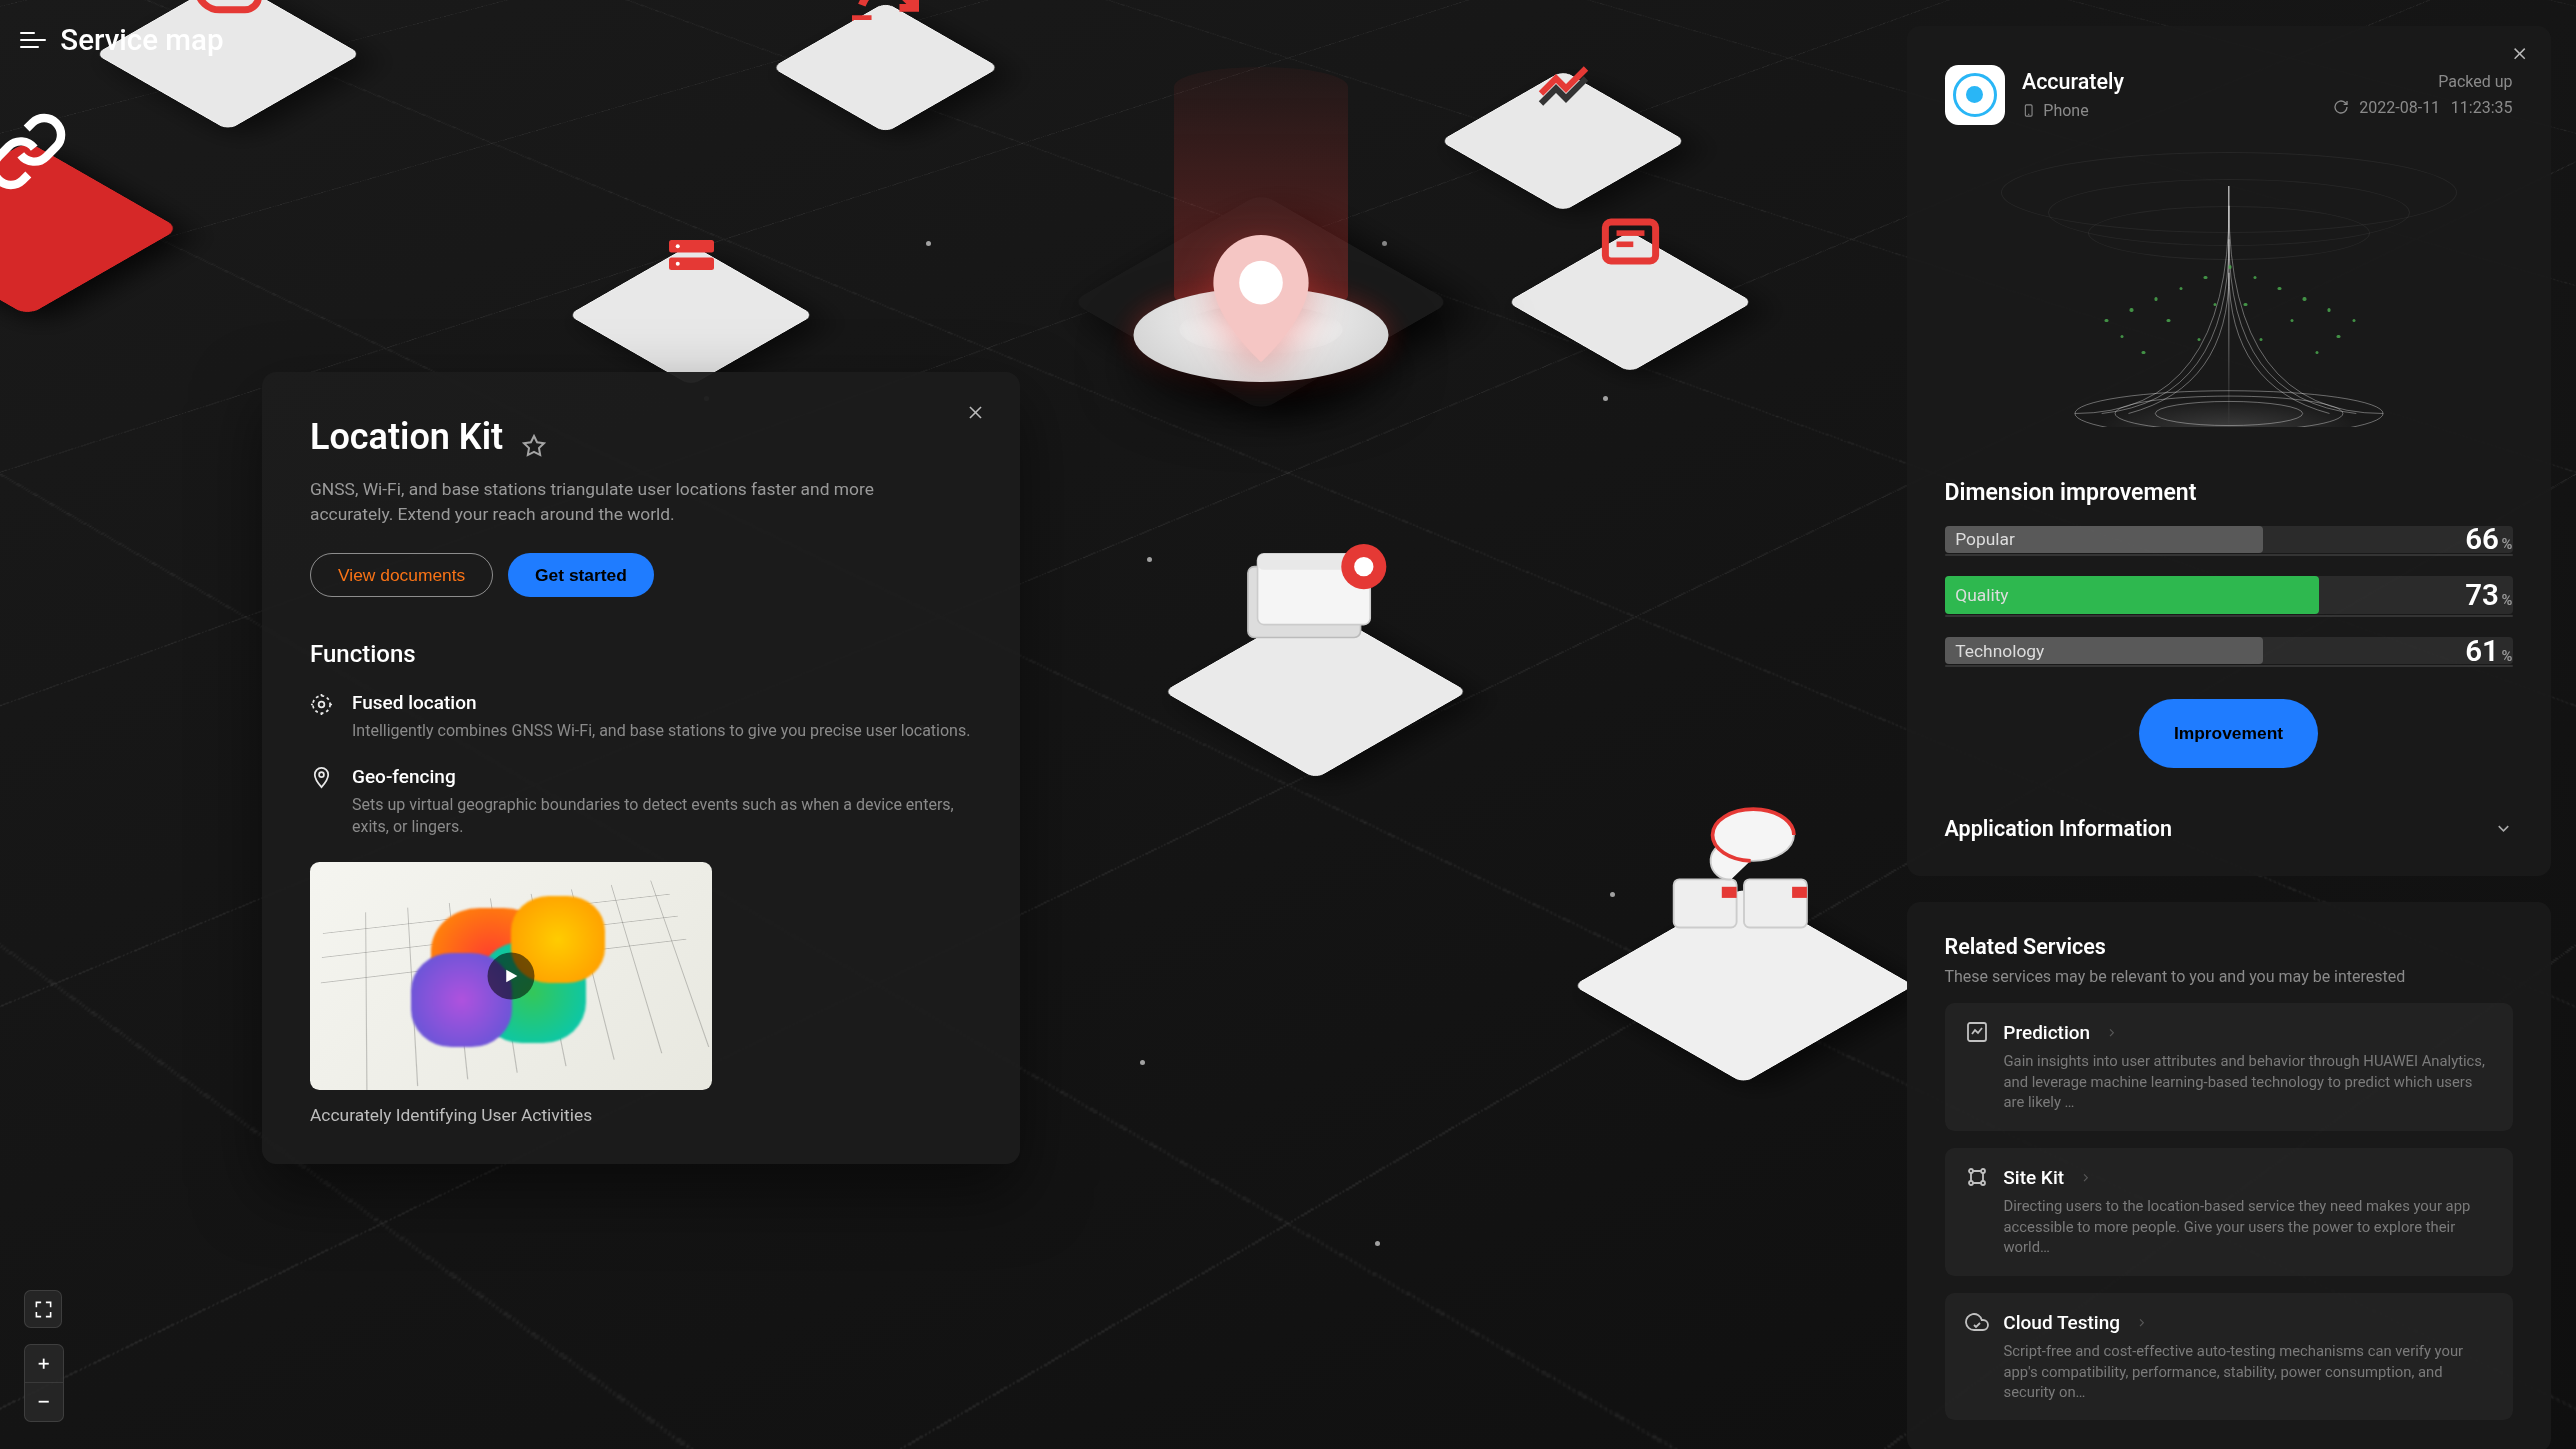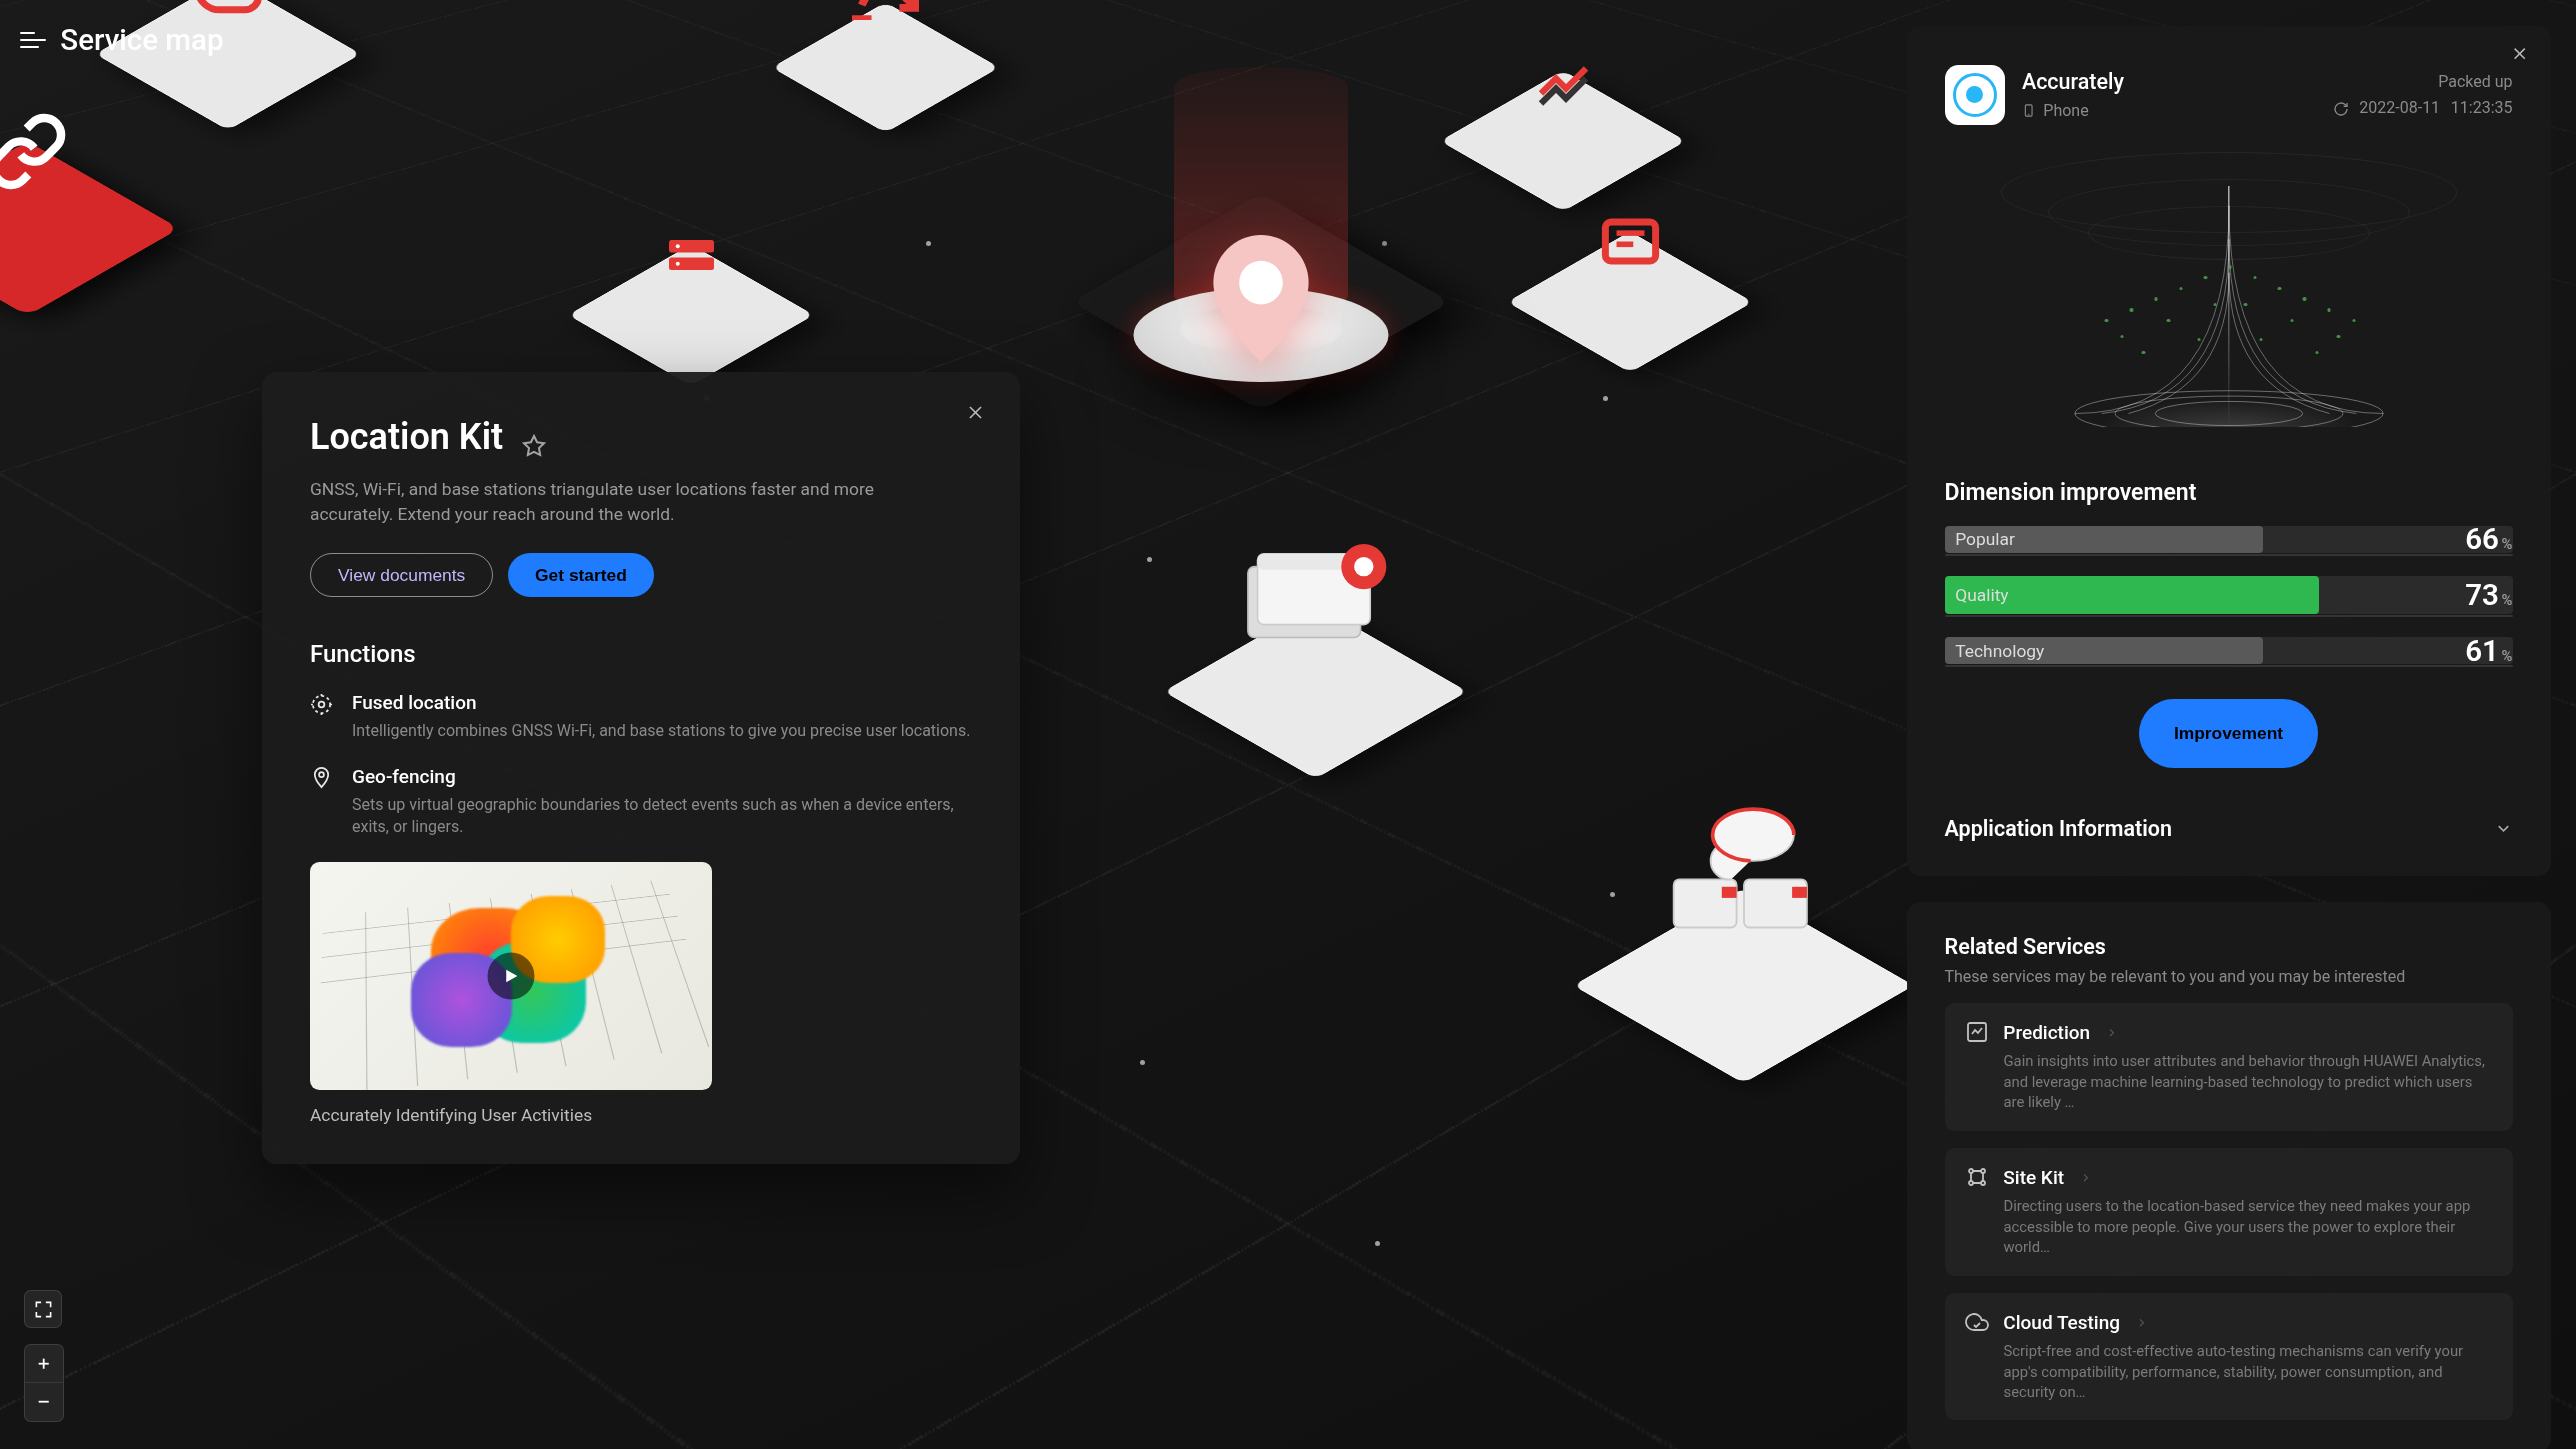--- a/index.html
+++ b/index.html
@@ -158,21 +158,21 @@
 .loc-desc { margin-top: 19px; font-size: 17.4px; line-height: 1.45; color: #9a9a9a; max-width: 604px;}
 .loc-btns { margin-top: 25.5px; display:flex; gap: 14.8px;}
 .btn {
   padding: 10.7px 27px;
   border-radius: 670px;
   font-size: 17.4px;
   font-weight: 500;
   cursor: pointer;
   border: none;
 }
-.btn-outline { background: transparent; border: 1px solid rgba(255,255,255,0.5); color: #c4b5fd;}
+.btn-outline { background: transparent; border: 1px solid rgba(255,255,255,0.5); color: #f97316;}
 .btn-primary { background: #1f7cff; color: #000000; font-weight: bold;}
 
 .sec-title { font-size: 24px; font-weight: 500; margin-top: 43px; }
 .func { margin-top: 23px; display:flex; gap: 19px;}
 .func-icon { width: 23px; height: 23px; flex-shrink:0; opacity:0.9; margin-top:1.3px;}
 .func-name { font-size: 19px; font-weight: 500; }
 .func-desc { font-size: 16px; color: #8a8a8a; margin-top: 5.4px; line-height:1.4;}
 
 .video-thumb {
   margin-top: 24px;
@@ -236,21 +236,21 @@
   width:44px;height:44px;border-radius:50%;
   border: 3.4px solid #29b6f6;
   display:flex;align-items:center;justify-content:center;
 }
 .app-icon-inner::after{content:"";width:17.4px;height:17.4px;border-radius:50%;background:#29b6f6;}
 .app-meta { flex:1; }
 .app-name { font-size: 21.5px; font-weight:500; }
 .app-sub { display:flex; align-items:center; gap:8px; margin-top:6.7px; font-size:16px; color:#8a8a8a;}
 .app-right { text-align:right; font-size:16px; color:#8a8a8a;}
 .app-status { display:block; margin-bottom:6.7px;}
-.app-time { display:flex; align-items:flex-end; gap:10.7px; justify-content:flex-end;}
+.app-time { display:flex; align-items:center; gap:10.7px; justify-content:flex-end;}
 
 
 .radar {
   margin: 27px auto 0;
   width: 456px; height: 295px;
   position:relative;
 }
 .radar-ring {
   position:absolute; left:50%; transform:translateX(-50%);
   border: 0.7px solid rgba(255,255,255,0.06);

